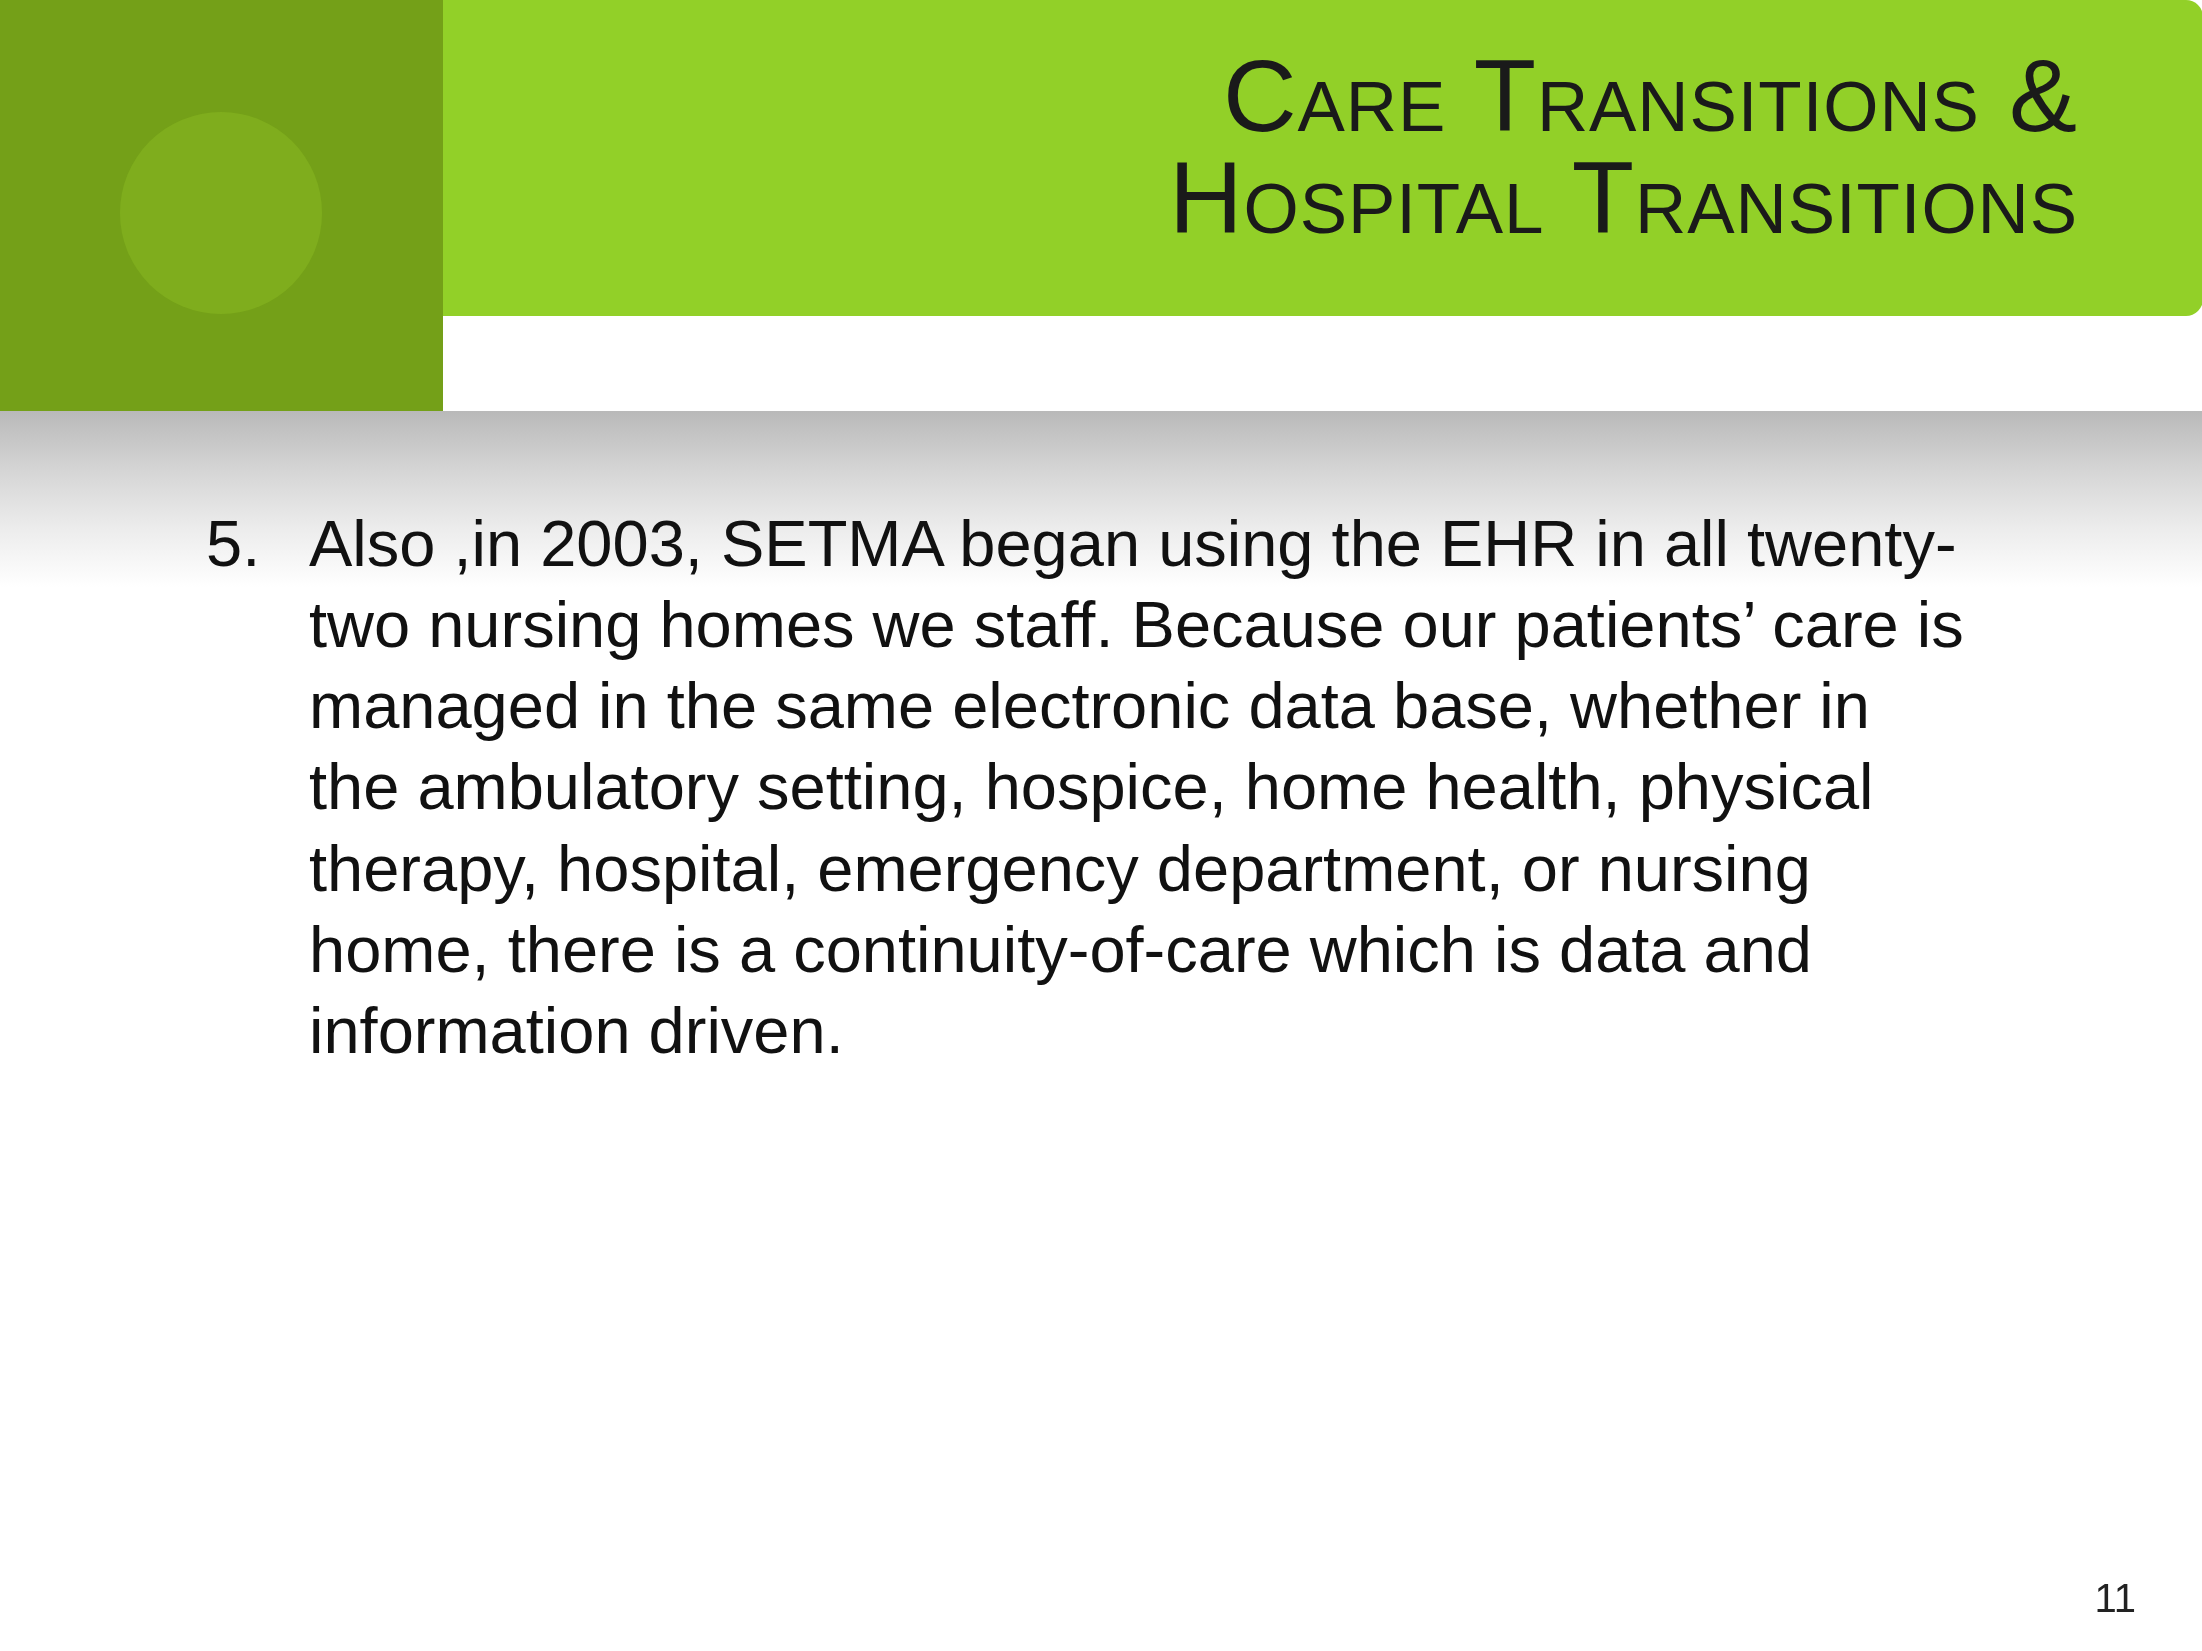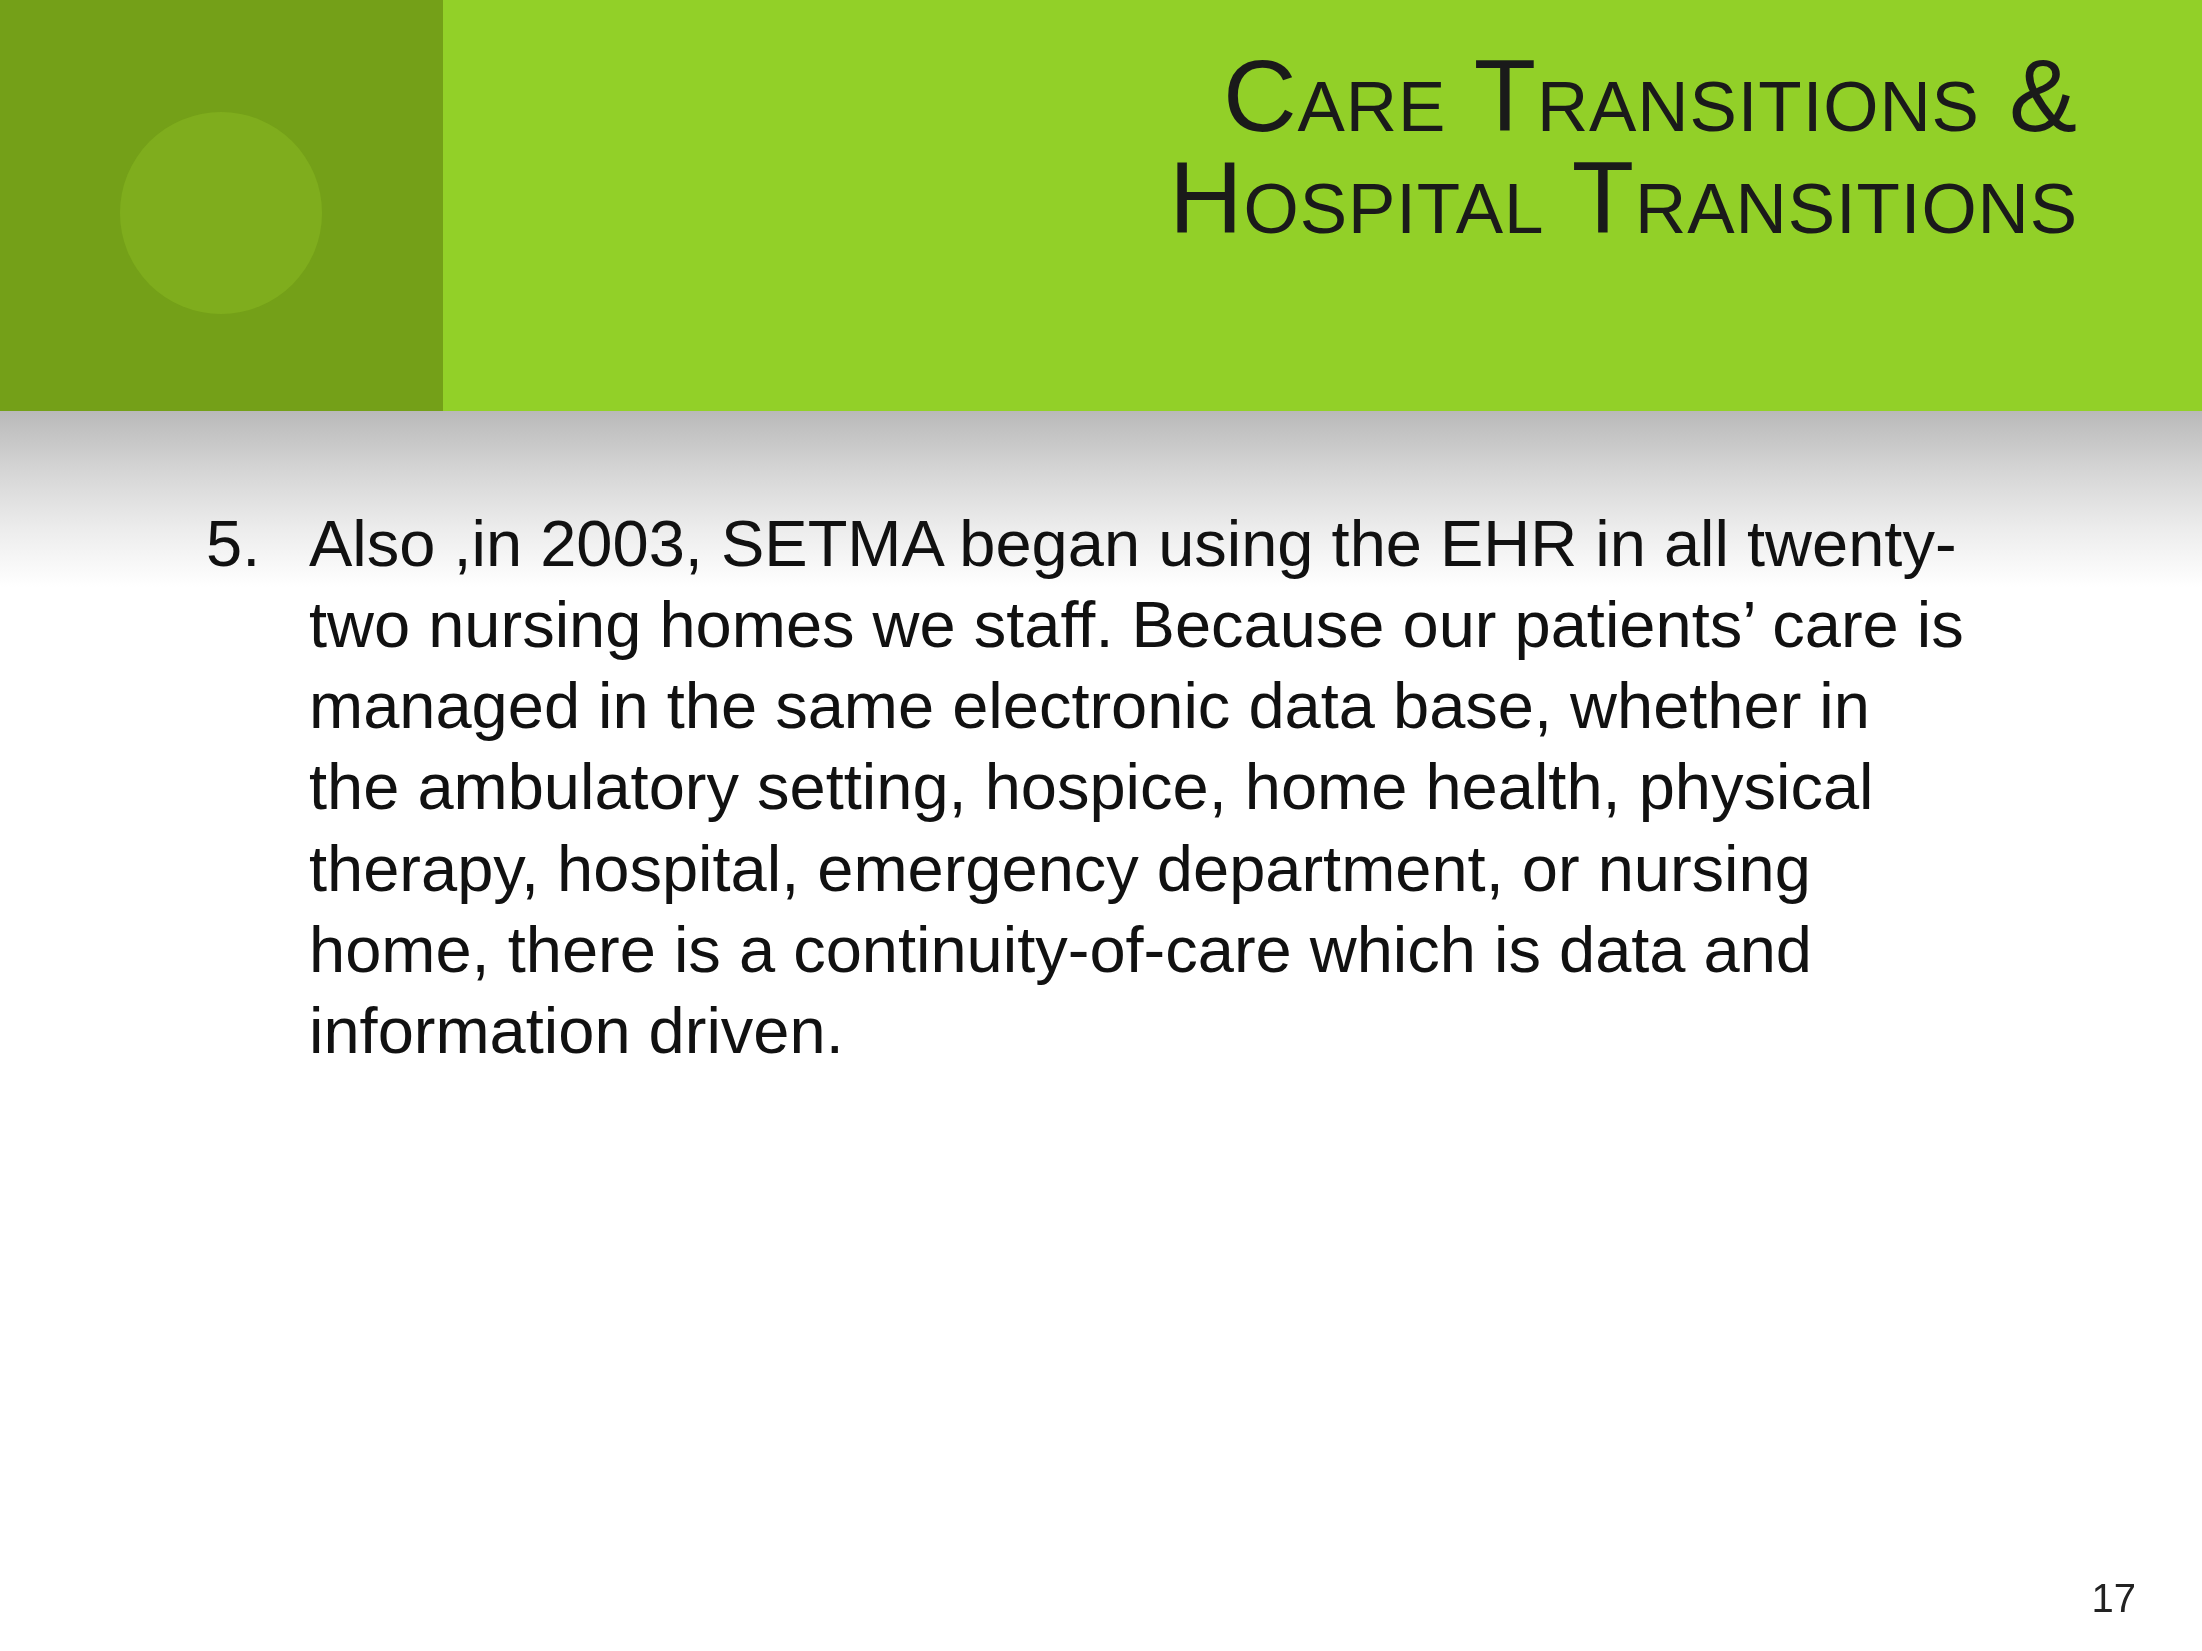--- a/index.html
+++ b/index.html
@@ -17,22 +17,23 @@
     background: #ffffff;
     overflow: hidden;
   }
 
   
   .header {
     position: absolute;
     left: 0;
     top: 0;
     width: 2203px;
-    height: 411px;
+    height: 316px;
     background: #92d028;
+    border-radius: 17px;
   }
   .header-left-block {
     position: absolute;
     left: 0;
     top: 0;
     width: 443px;
     height: 411px;
     background: #74a018;
   }
   .header-circle {
@@ -148,16 +149,16 @@
   <div class="header-rule"></div>
   <div class="header-shadow"></div>
 
   <div class="body-area">
     <div class="bullet-row">
       <div class="bullet-num">5.</div>
       <div class="bullet-text"><span>Also ,in 2003, SETMA began using the EHR in all </span><b>twenty-two nursing homes</b><span> we staff.  Because our patients’ care is managed in the same electronic data base, whether in the ambulatory setting, hospice, home health, physical therapy, hospital, emergency department, or nursing home, there is a continuity-of-care which is data and information driven.</span></div>
     </div>
   </div>
 
-  <div class="page-number">17</div>
+  <div class="page-number">11</div>
 
 </div>
 
 
 </body></html>

